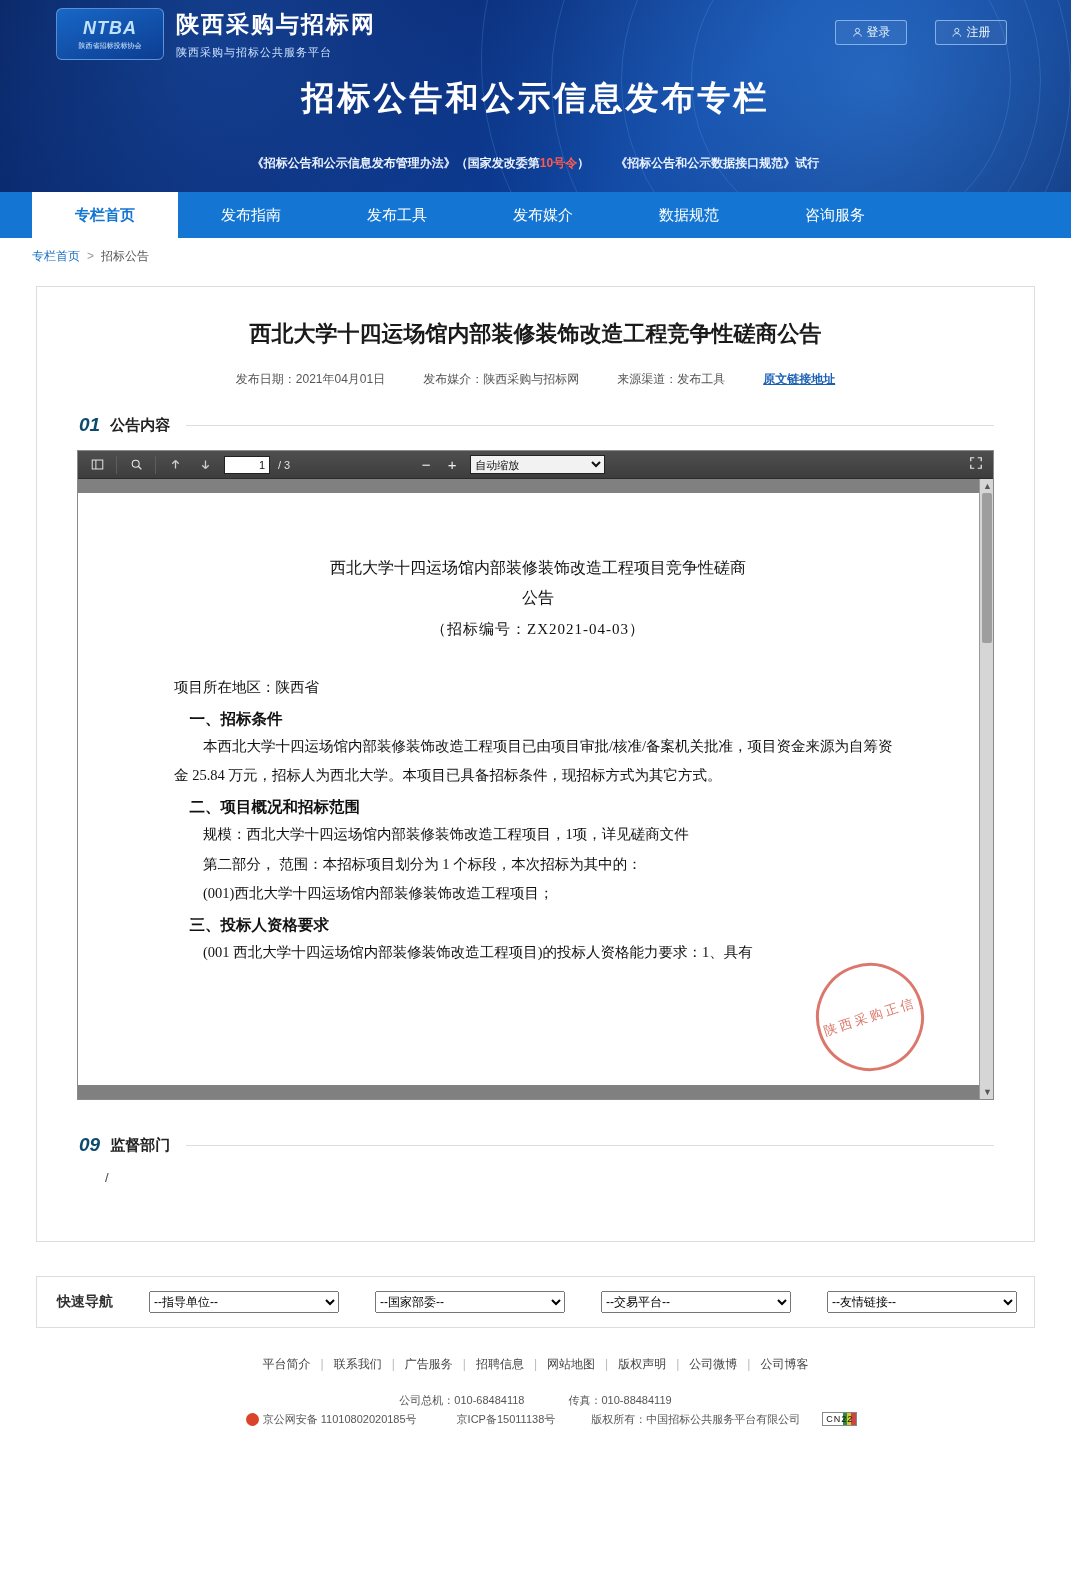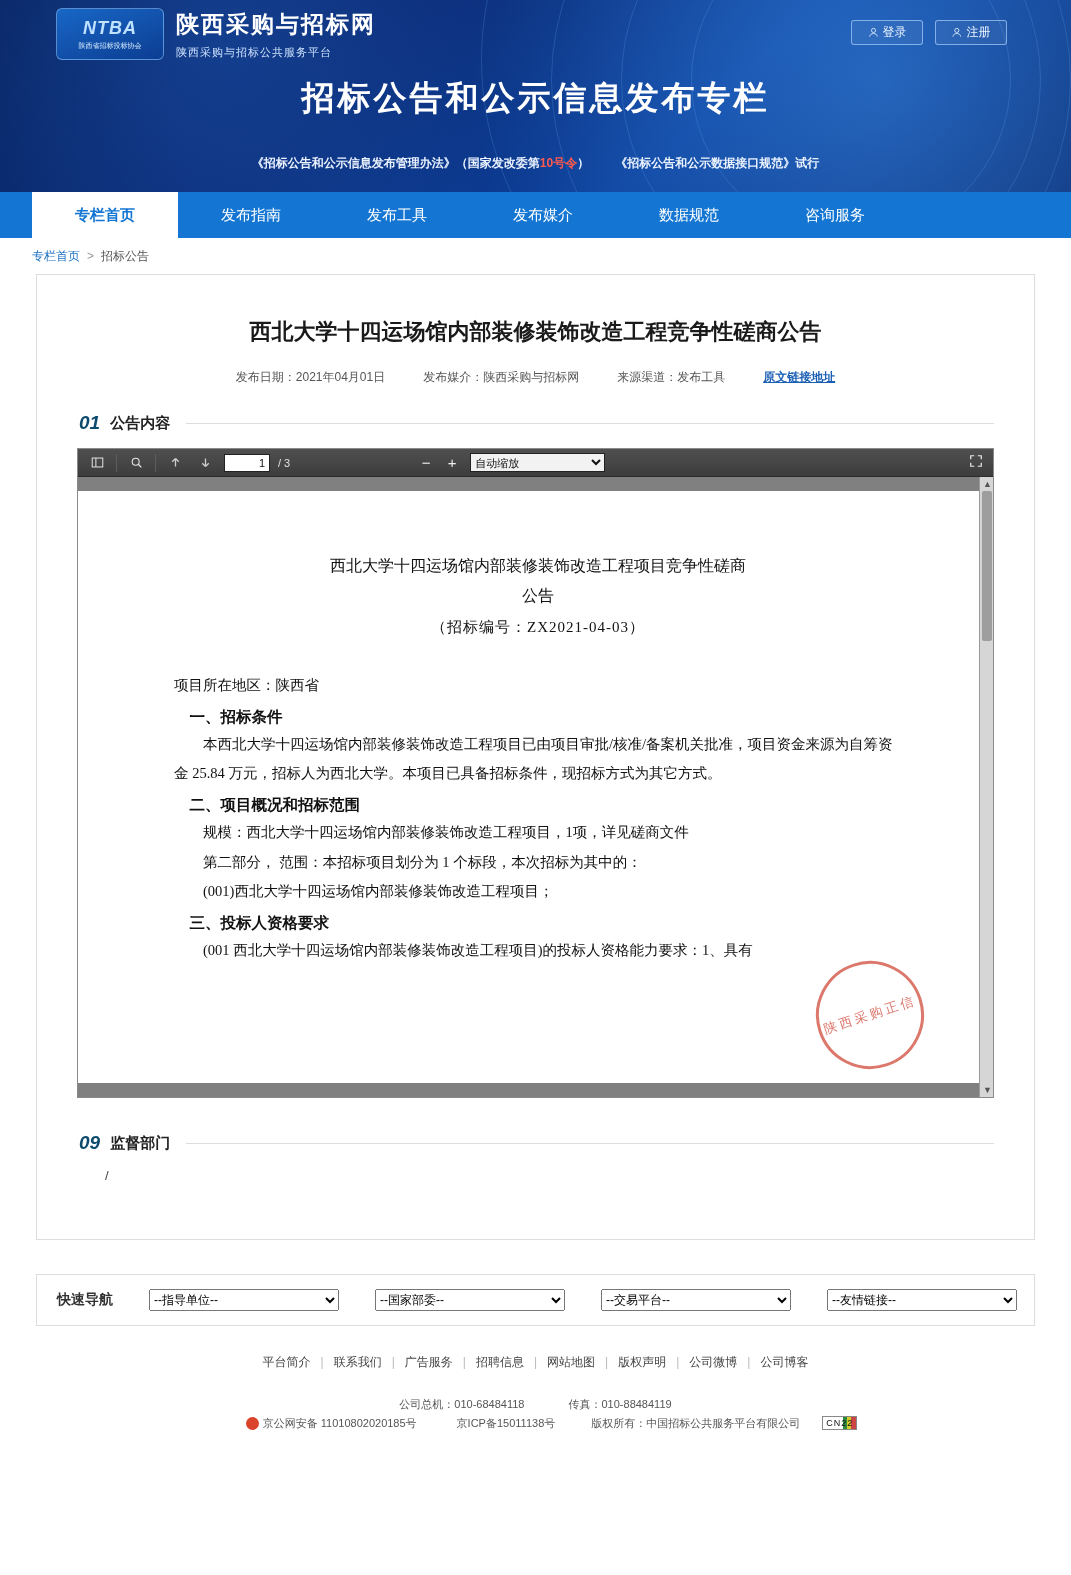--- a/index.html
+++ b/index.html
@@ -39,21 +39,21 @@
     display:flex; flex-direction:column; align-items:center; justify-content:center;
     color:#fff;
   }
   .logo-badge .l1 { font-size:18px; font-weight:bold; letter-spacing:1px; color:#bfe2ff; font-style:italic;}
   .logo-badge .l2 { font-size:7px; margin-top:2px; color:#d6ecff; }
   .site-title { color:#fff; }
   .site-title .t1 { font-size:23px; font-weight:bold; letter-spacing:2px; }
   .site-title .t2 { font-size:11px; margin-top:5px; color:#cfe3ff; letter-spacing:1px; }
 
   .auth {
-    position:absolute; right:64px; top:20px; display:flex; gap:12px;
+    position:absolute; right:64px; top:20px; display:flex; gap:28px;
   }
   .auth .btn {
     width:72px; height:25px; border:1px solid rgba(180,215,255,.65);
     border-radius:3px; color:#eaf4ff; font-size:12px;
     display:flex; align-items:center; justify-content:center; gap:4px;
     background: rgba(255,255,255,.06);
     cursor:pointer;
   }
   .auth .btn svg { display:block; }
 
@@ -82,21 +82,21 @@
   
   .crumb {
     height:36px; display:flex; align-items:center; padding-left:32px;
     font-size:12px; color:#555;
   }
   .crumb a { color:#1a6fc4; text-decoration:none; }
   .crumb .sep { margin:0 7px; color:#999; }
 
   
   .card {
-    margin:0 36px; border:1px solid #ddd; background:#fff; padding:28px 20px 30px 20px;
+    margin:12px 36px; border:1px solid #ddd; background:#fff; padding:18px 20px 30px 20px;
   }
   .doc-title {
     text-align:center; font-size:22px; font-weight:bold; color:#1a1a1a; margin:14px 0 22px 0;
   }
   .meta {
     display:flex; justify-content:center; gap:38px; font-size:12px; color:#555;
     margin-bottom:26px;
   }
   .meta a { color:#1a5fb4; text-decoration:underline; font-weight:bold; }
 
@@ -171,21 +171,21 @@
   .quicknav .lbl { font-size:14px; font-weight:bold; color:#333; }
   .quicknav select {
     width:190px; height:22px; font-size:12px;
   }
   .footlinks {
     margin-top:28px; text-align:center; font-size:12px; color:#444;
   }
   .footlinks span.sep { color:#bbb; margin:0 10px; }
   .footlinks a { color:#444; text-decoration:none; }
   .footrow {
-    margin-top:26px; text-align:center; font-size:11px; color:#555;
+    margin-top:20px; text-align:center; font-size:11px; color:#555;
   }
   .footrow .gap { display:inline-block; width:44px; }
   .footrow2 {
     margin-top:4px; margin-bottom:26px; text-align:center; font-size:11px; color:#555;
     display:flex; align-items:flex-start; justify-content:center; gap:0;padding-left:32px;
   }
   .badge-police { display:inline-flex; align-items:center; gap:4px; }
   .dot-police { width:13px; height:13px; border-radius:50%; background:#d9442b; display:inline-block;}
   .cn22 {
     display:inline-block; border:1px solid #888; font-size:9px; padding:1px 3px; margin-left:22px;

